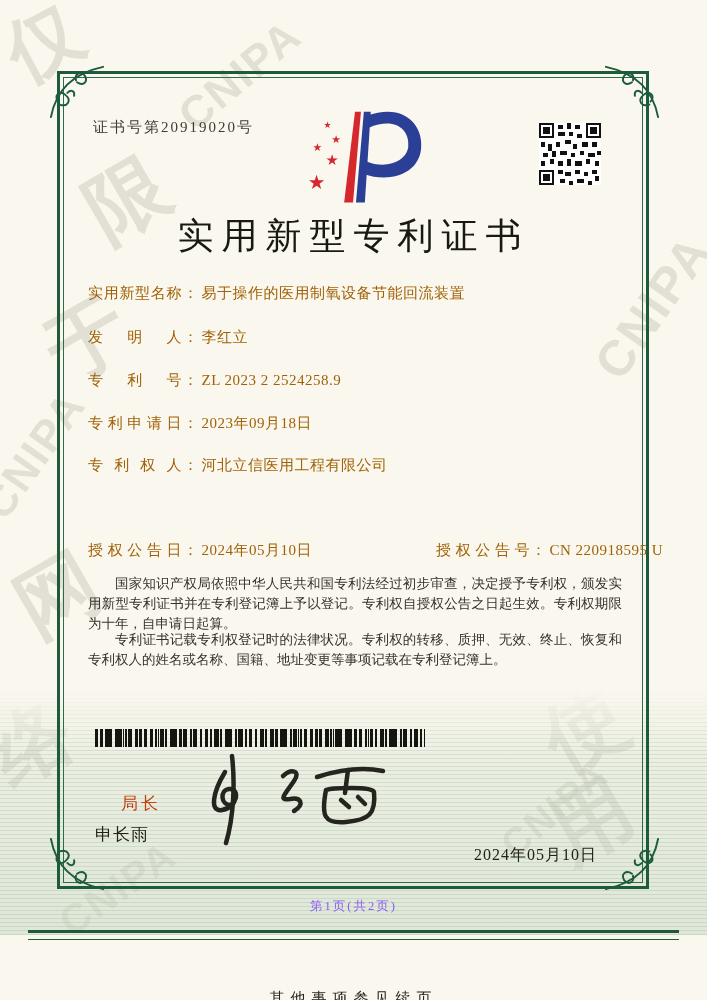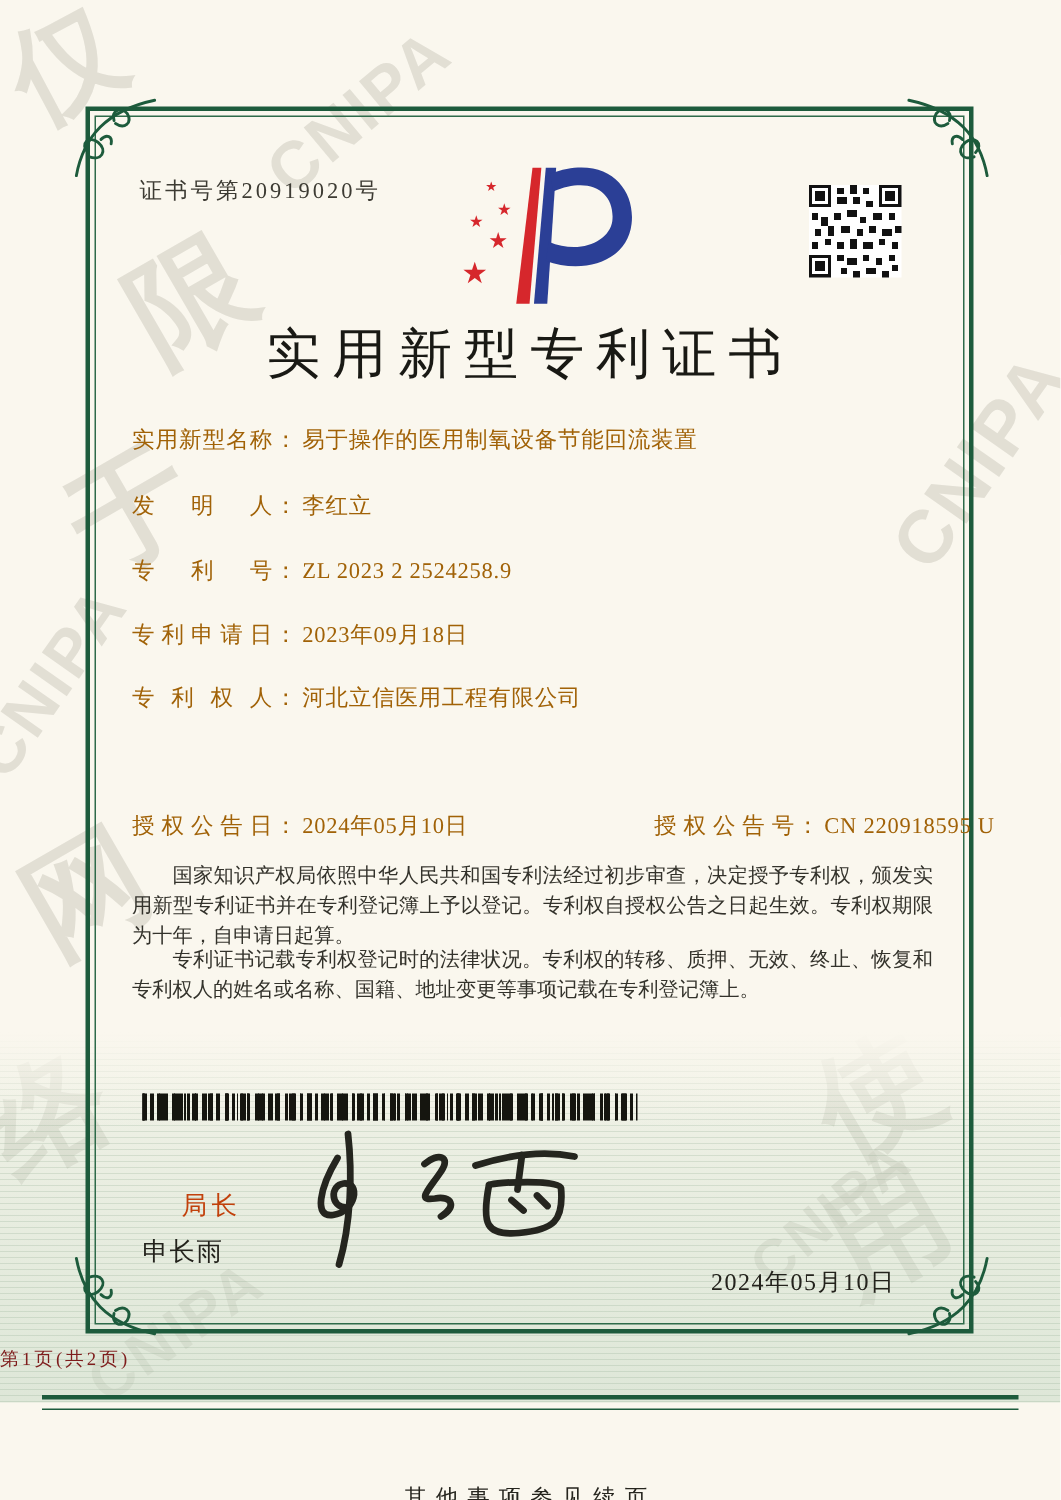--- a/index.html
+++ b/index.html
@@ -57,22 +57,22 @@
       repeating-linear-gradient(90deg,#15150f 0 1px,transparent 1px 7px),
       repeating-linear-gradient(90deg,#15150f 0 3px,transparent 3px 11px);}
 
   
   .signer-title{position:absolute;left:95px;top:792px;font-size:17px;color:#c2410c;letter-spacing:3px;margin-left:26px;}
   .signer-name{position:absolute;left:95px;top:823px;font-size:17px;color:#23221c;letter-spacing:1px;}
   .sig{position:absolute;left:195px;top:750px;width:205px;height:98px;}
   .issue-date{position:absolute;right:110px;top:845px;font-size:16px;color:#23221c;letter-spacing:1px;}
 
   
-  .pageinfo{position:absolute;left:0;top:898px;width:707px;
-    font-size:12.5px;color:#7f1d1d;letter-spacing:2px;}
+  .pageinfo{position:absolute;left:0;top:898px;width:707px;text-align:center;
+    font-size:12.5px;color:#8b5cf6;letter-spacing:2px;}
   .rule{position:absolute;left:28px;top:930px;width:651px;height:6px;
     border-top:3px solid #1d5b3c;border-bottom:1px solid #1d5b3c;}
   .footnote{position:absolute;left:0;top:989px;width:707px;text-align:center;
     font-size:15px;color:#26251e;letter-spacing:6px;}
 </style>
 </head>
 <body>
 
 <div class="paper">
 

